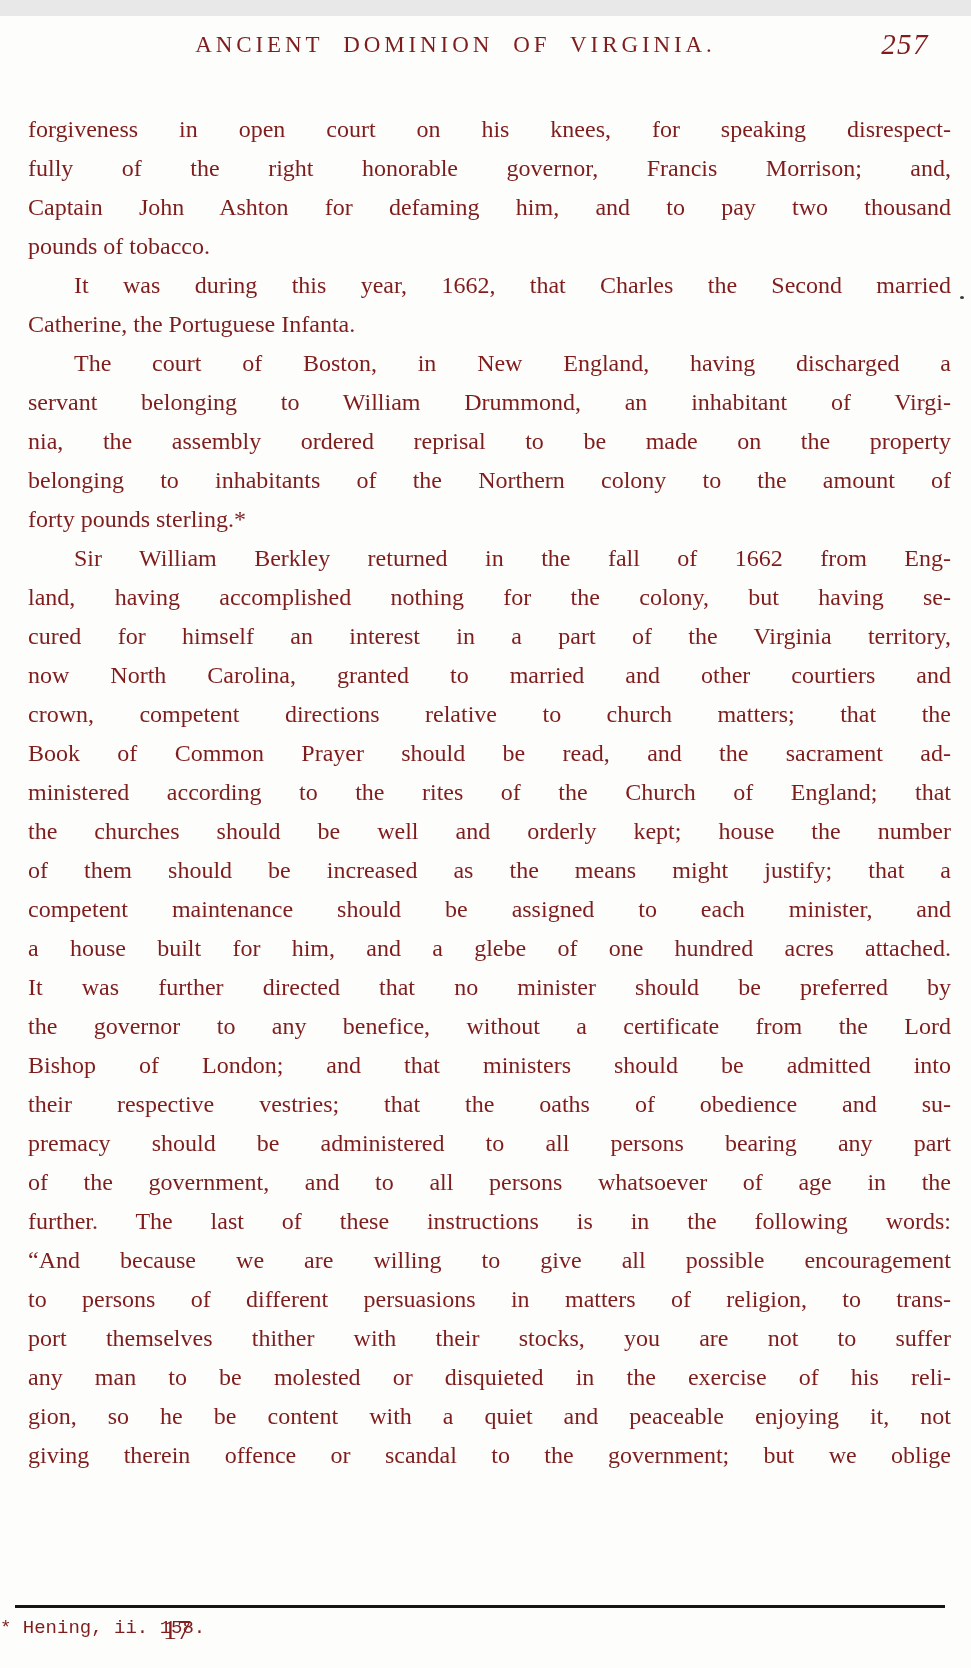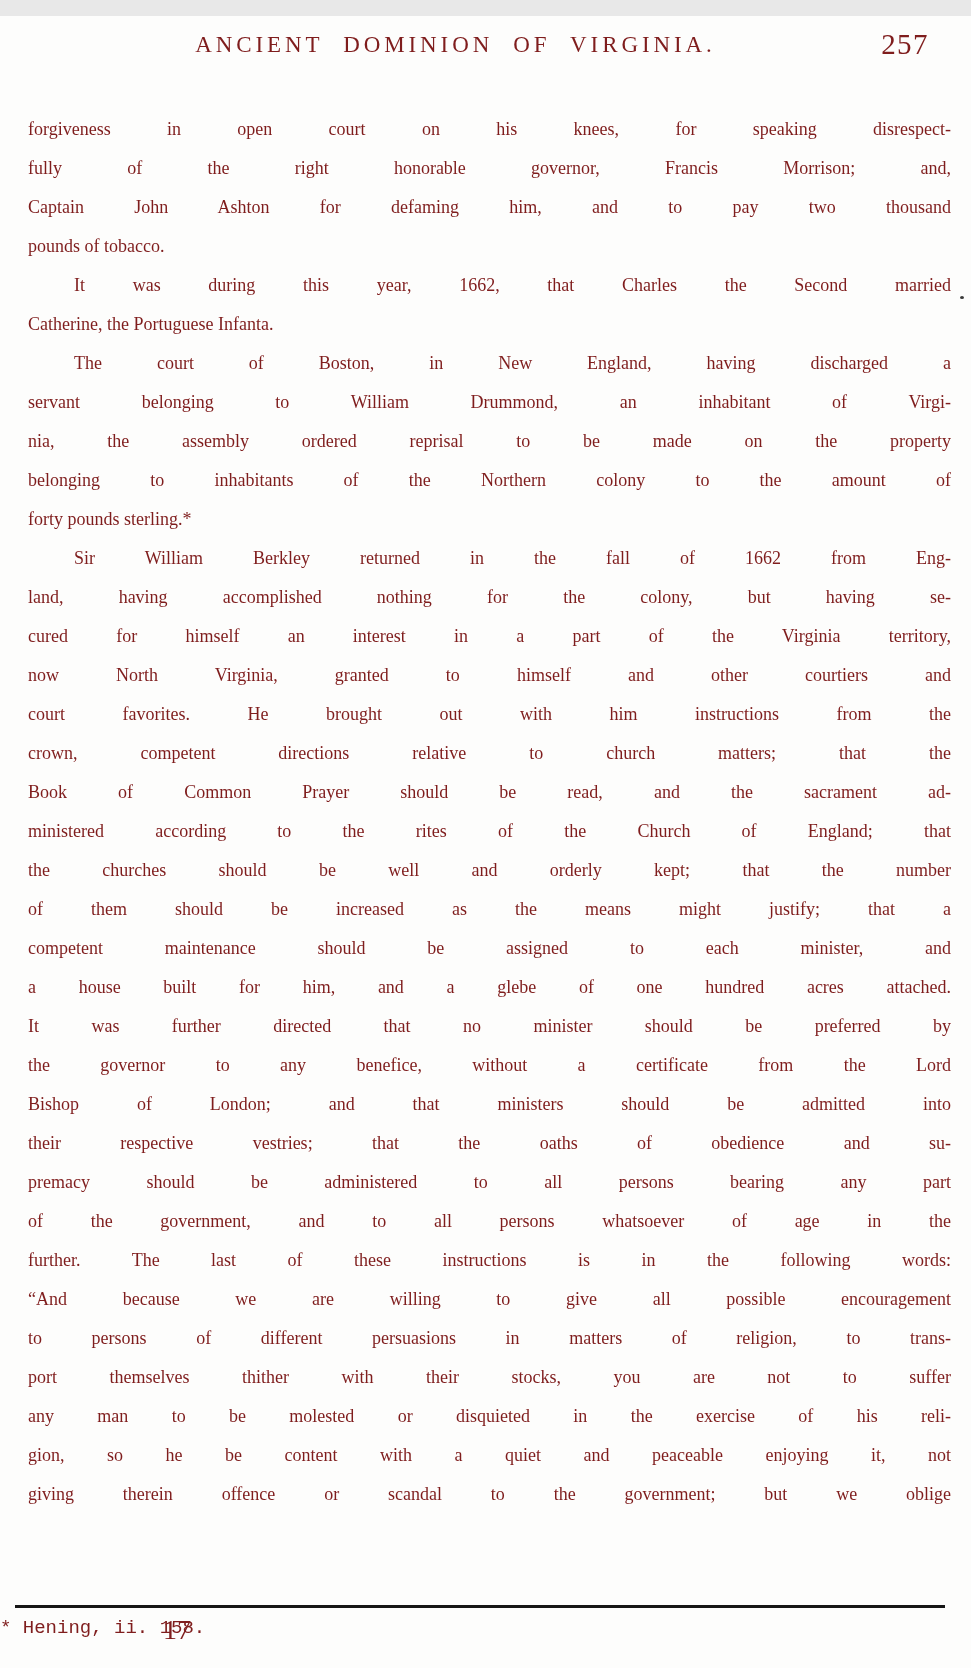--- a/index.html
+++ b/index.html
@@ -32,24 +32,25 @@
     letter-spacing: 0.17em;
     word-spacing: 0.45em;
     font-weight: 400;
   }
   .page-number {
     position: absolute;
     right: 42px;
     top: 12px;
     font-size: 29px;
     letter-spacing: 0.05em;
+    font-style: italic;
   }
   .body-text {
     margin: 44px 20px 0 28px;
-    font-size: 18px;
+    font-size: 24px;
     line-height: 39px;
   }
   .paragraph { margin: 0; }
   .line {
     text-align: justify;
     text-align-last: justify;
     white-space: normal;
   }
   .line.endline {
     text-align: center;
@@ -125,26 +126,25 @@
         <div class="line indent">The court of Boston, in New England, having discharged a</div>
         <div class="line">servant belonging to William Drummond, an inhabitant of Virgi-</div>
         <div class="line">nia, the assembly ordered reprisal to be made on the property</div>
         <div class="line">belonging to inhabitants of the Northern colony to the amount of</div>
         <div class="line endline">forty pounds sterling.*</div>
       </div>
       <div class="paragraph">
         <div class="line indent">Sir William Berkley returned in the fall of 1662 from Eng-</div>
         <div class="line">land, having accomplished nothing for the colony, but having se-</div>
         <div class="line">cured for himself an interest in a part of the Virginia territory,</div>
-        <div class="line">now North Virginia, granted to himself and other courtiers and</div>
-        <div class="line">court favorites.  He brought out with him instructions from the</div>
+        <div class="line">now North Carolina, granted to married and other courtiers and</div>
         <div class="line">crown, competent directions relative to church matters; that the</div>
         <div class="line">Book of Common Prayer should be read, and the sacrament ad-</div>
         <div class="line">ministered according to the rites of the Church of England; that</div>
-        <div class="line">the churches should be well and orderly kept; that the number</div>
+        <div class="line">the churches should be well and orderly kept; house the number</div>
         <div class="line">of them should be increased as the means might justify; that a</div>
         <div class="line">competent maintenance should be assigned to each minister, and</div>
         <div class="line">a house built for him, and a glebe of one hundred acres attached.</div>
         <div class="line">It was further directed that no minister should be preferred by</div>
         <div class="line">the governor to any benefice, without a certificate from the Lord</div>
         <div class="line">Bishop of London; and that ministers should be admitted into</div>
         <div class="line">their respective vestries; that the oaths of obedience and su-</div>
         <div class="line">premacy should be administered to all persons bearing any part</div>
         <div class="line">of the government, and to all persons whatsoever of age in the</div>
         <div class="line">further.  The last of these instructions is in the following words:</div>

